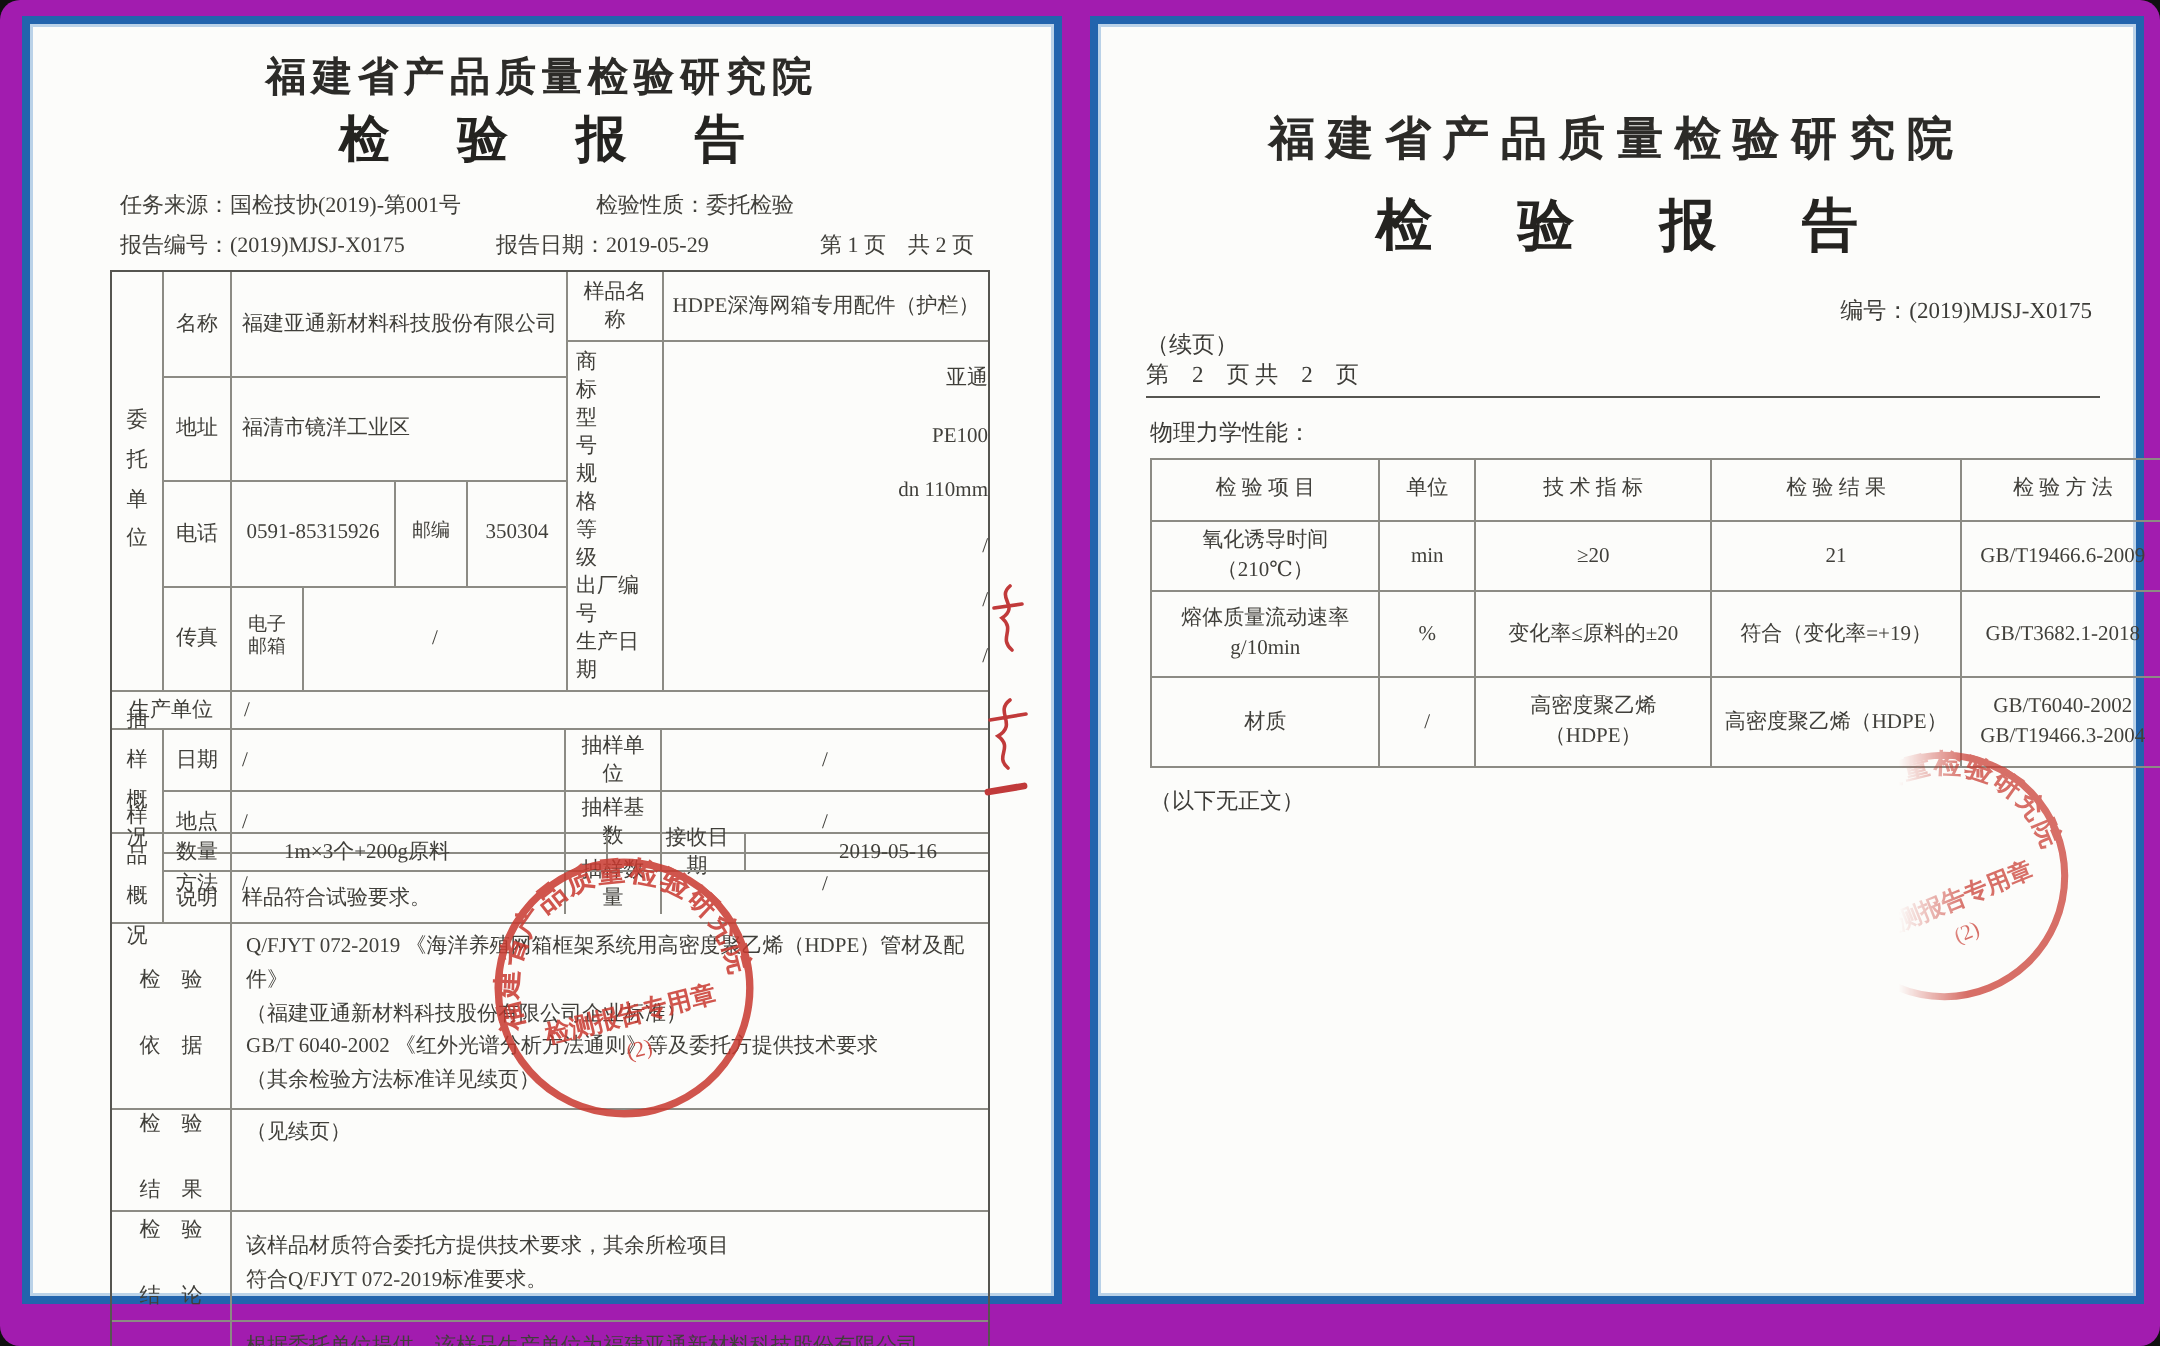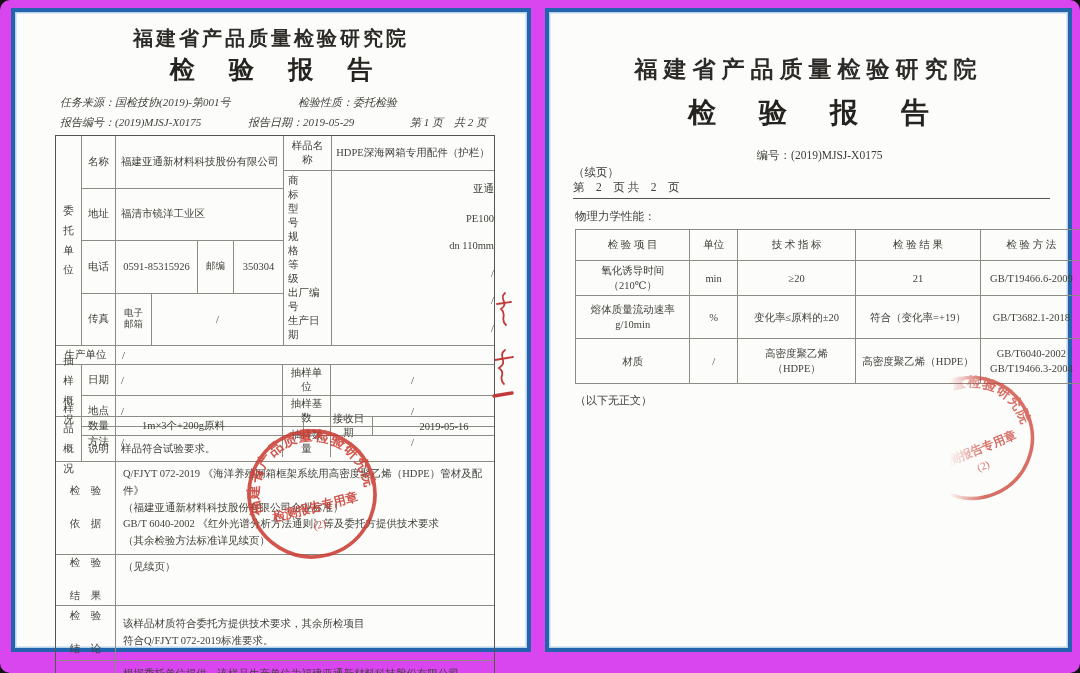--- a/index.html
+++ b/index.html
@@ -1,27 +1,27 @@
 <!DOCTYPE html>
 <html><head>
 <meta charset="utf-8">
 <style>
   html,body{margin:0;padding:0;background:#101010;}
-  .canvas{position:relative;width:1080px;height:673px;background:#d946ef;border-radius:10px;overflow:hidden;
+  .canvas{position:relative;width:1080px;height:673px;background:#a21caf;border-radius:10px;overflow:hidden;
           font-family:"Liberation Serif","DejaVu Serif",serif;color:#3d3c38;}
   .page{position:absolute;top:8px;height:644px;background:#fcfcfa;border:4px solid #2264ad;
         box-shadow:inset 0 0 0 1.5px #bad2e8;box-sizing:border-box;}
   .page1{left:11px;width:520px;}
   .page2{left:545px;width:527px;}
 
   
   .org1{margin-top:13px;text-align:center;font-size:20px;font-weight:bold;letter-spacing:3px;color:#2c2b28;}
   .title1{margin-top:1px;text-align:center;font-size:25px;font-weight:bold;letter-spacing:14px;text-indent:14px;color:#242320;}
   .meta{margin:9px 0 0 45px;font-size:11px;color:#403f3a;}
-  .meta-row{display:flex;align-items:center;font-style:italic;}
+  .meta-row{display:flex;align-items:center;}
   .meta-row + .meta-row{margin-top:5px;}
   .m-ts{width:238px;}
   .m-rn{width:188px;} .m-rd{width:162px;}
 
   
   .tbl{margin:5px 0 0 40px;width:440px;border:1.5px solid #565550;font-size:10.5px;color:#403f3a;box-sizing:border-box;}
   .sec{display:flex;}
   .sec + .sec{border-top:1px solid #8c8b84;}
   .cell{box-sizing:border-box;display:flex;align-items:center;justify-content:center;padding:1px 3px;text-align:center;}
   .br{border-right:1px solid #8c8b84;}
@@ -59,21 +59,21 @@
   .freetext{flex:1;display:block;padding:4px 7px;white-space:pre-line;line-height:1.6;text-align:left;}
   .sec-result{height:50px;}
   .sec-concl{height:54px;}
   .concl{display:flex;align-items:center;}
   .sec-remark{height:50px;}
   .remark{padding-top:5px;}
 
   
   .org2{margin-top:42px;text-align:center;font-size:23px;font-weight:bold;letter-spacing:6px;color:#2c2b28;}
   .title2{margin-top:9px;text-align:center;font-size:28px;font-weight:bold;letter-spacing:18px;text-indent:18px;color:#242320;}
-  .p2no{margin:16px 22px 0 0;text-align:center;font-size:11.5px;padding-left:44px;}
+  .p2no{margin:16px 22px 0 0;text-align:right;font-size:11.5px;padding-left:44px;}
   .p2cont{display:flex;justify-content:space-between;align-items:baseline;margin:2px 18px 0 24px;
           border-bottom:1.5px solid #565550;padding-bottom:3px;font-size:11.5px;flex-direction:column;}
   .p2sect{margin:10px 0 5px 26px;font-size:11.5px;}
   table.pt{margin-left:26px;width:508px;border-collapse:collapse;font-size:10.5px;color:#403f3a;}
   table.pt th,table.pt td{border:1px solid #8c8b84;text-align:center;padding:2px 3px;white-space:pre-line;font-weight:normal;line-height:1.45;}
   table.pt{border:1.5px solid #565550;}
   table.pt th{height:26px;}
   .c0{width:106px;} .c1{width:40px;} .c2{width:110px;} .c3{width:116px;} .c4{width:94px;}
   .ptr1 td{height:30px;} .ptr2 td{height:38px;} .ptr3 td{height:40px;}
   .p2after{margin:9px 0 0 26px;font-size:11px;}

